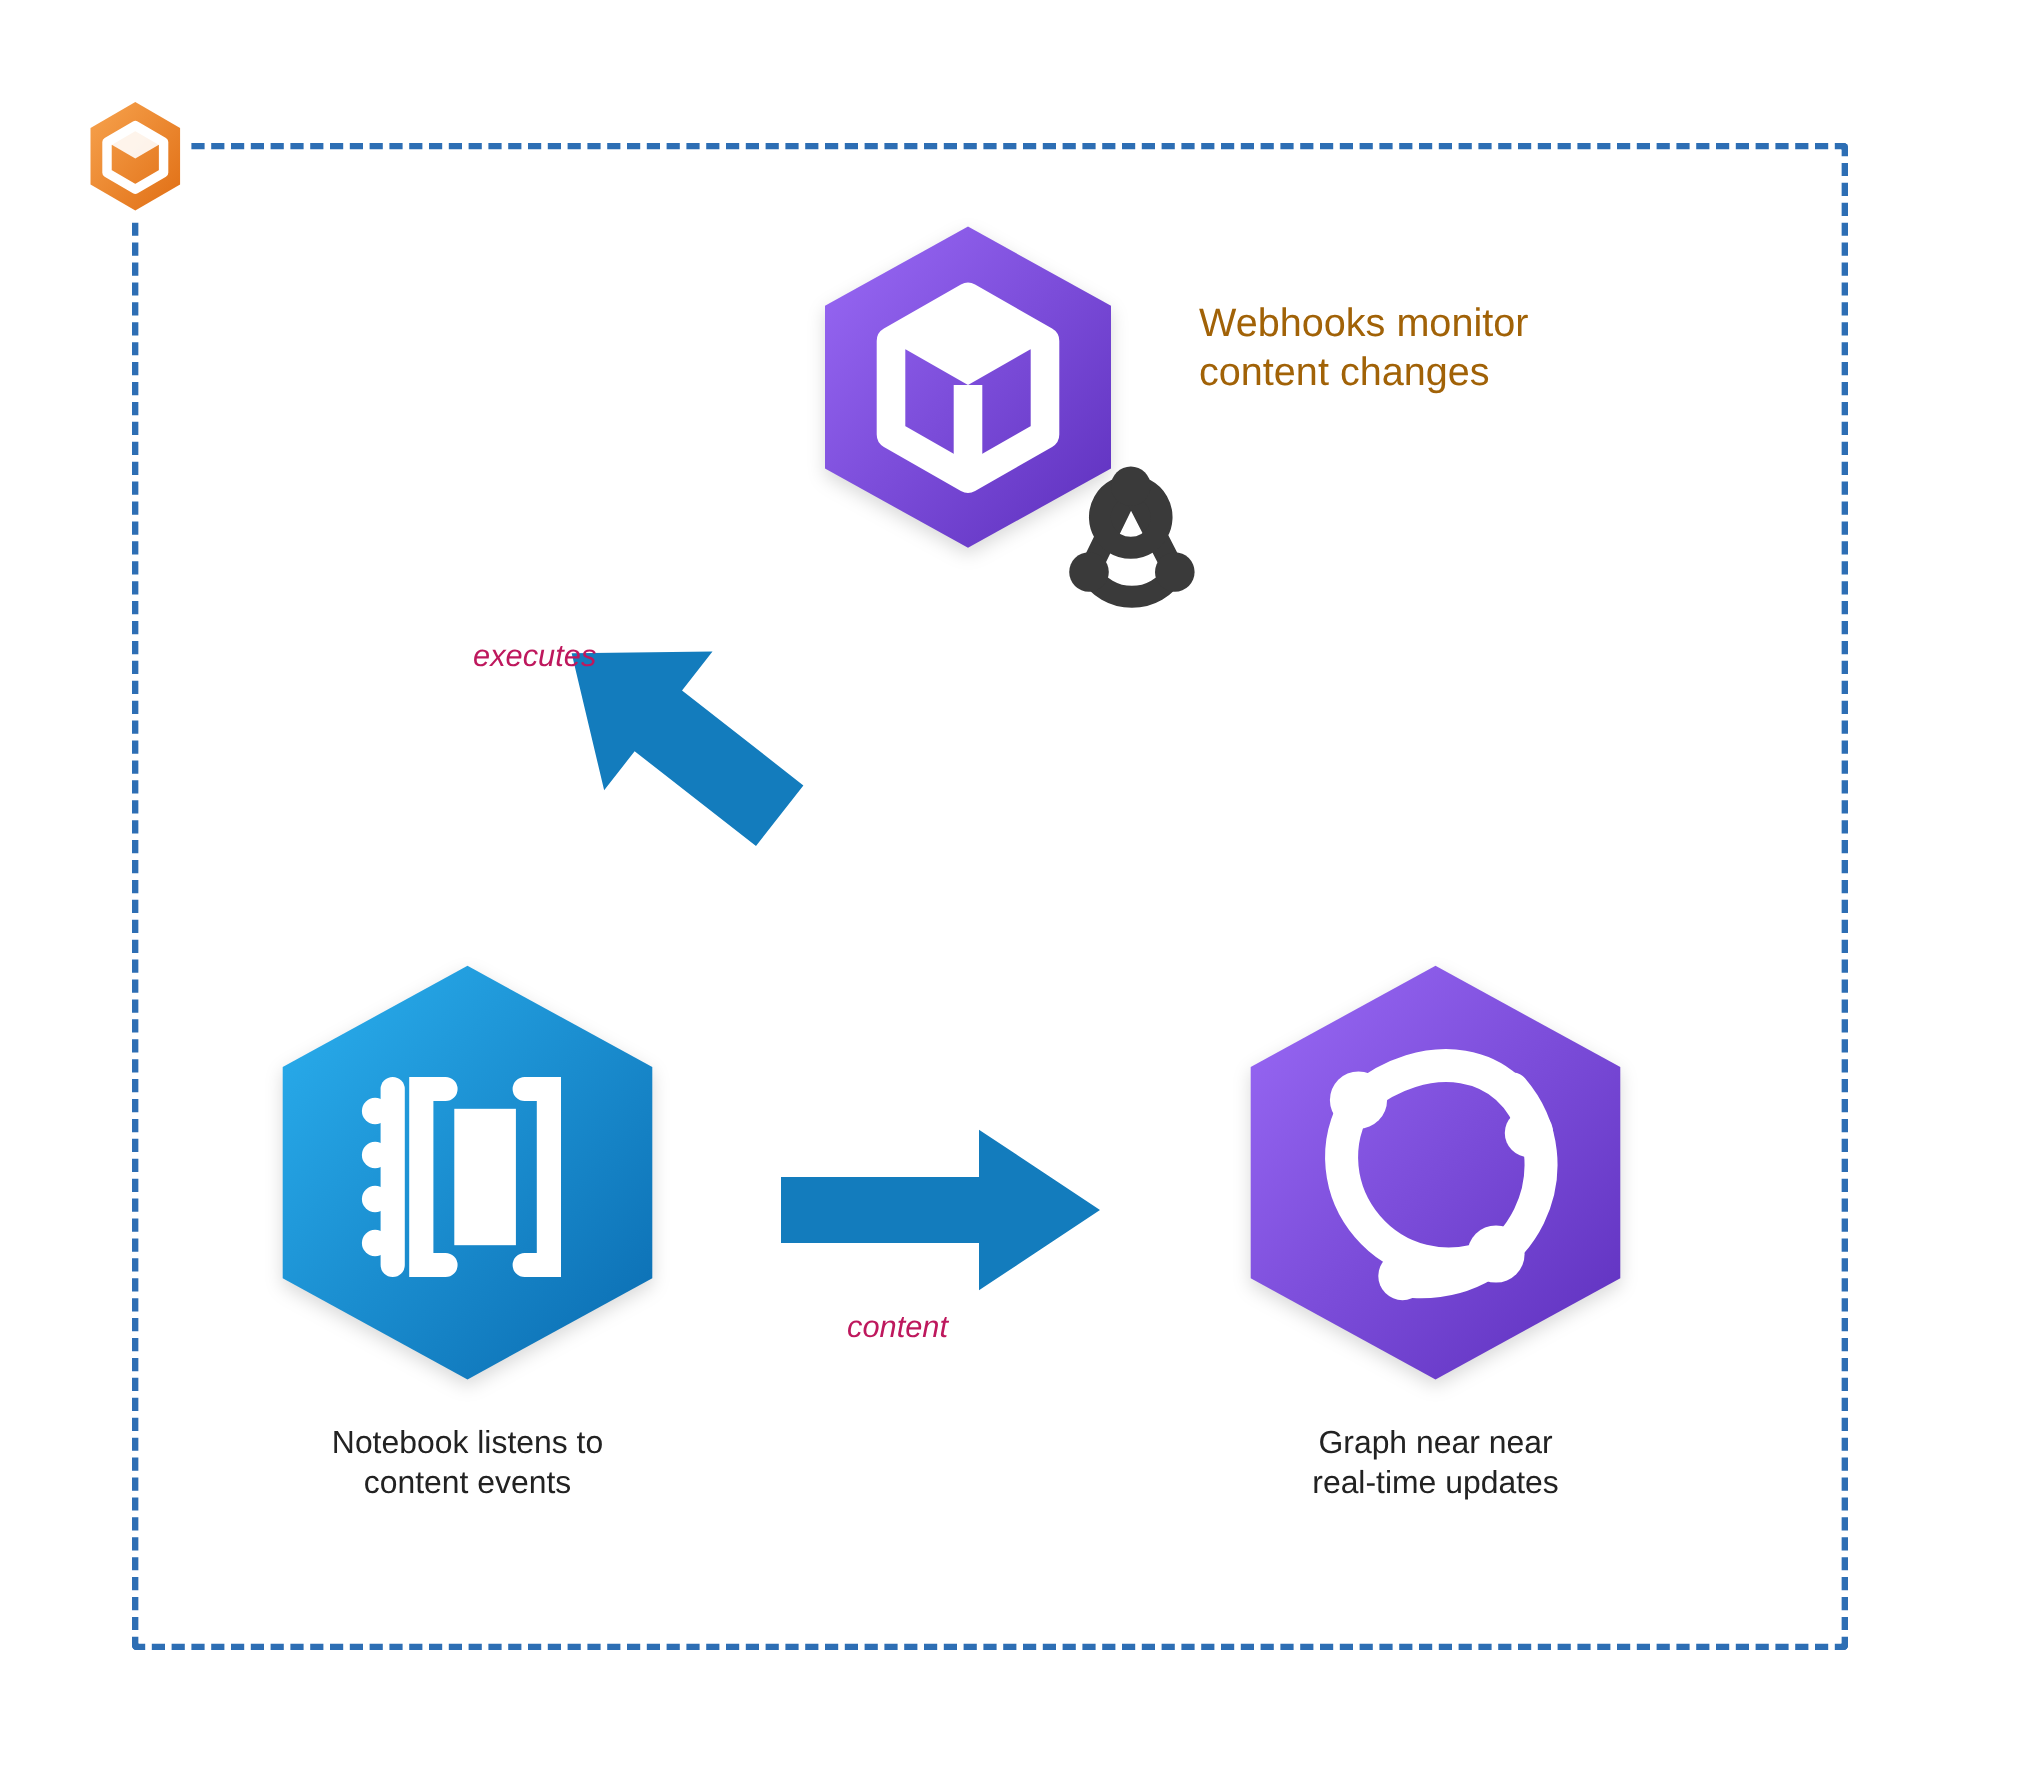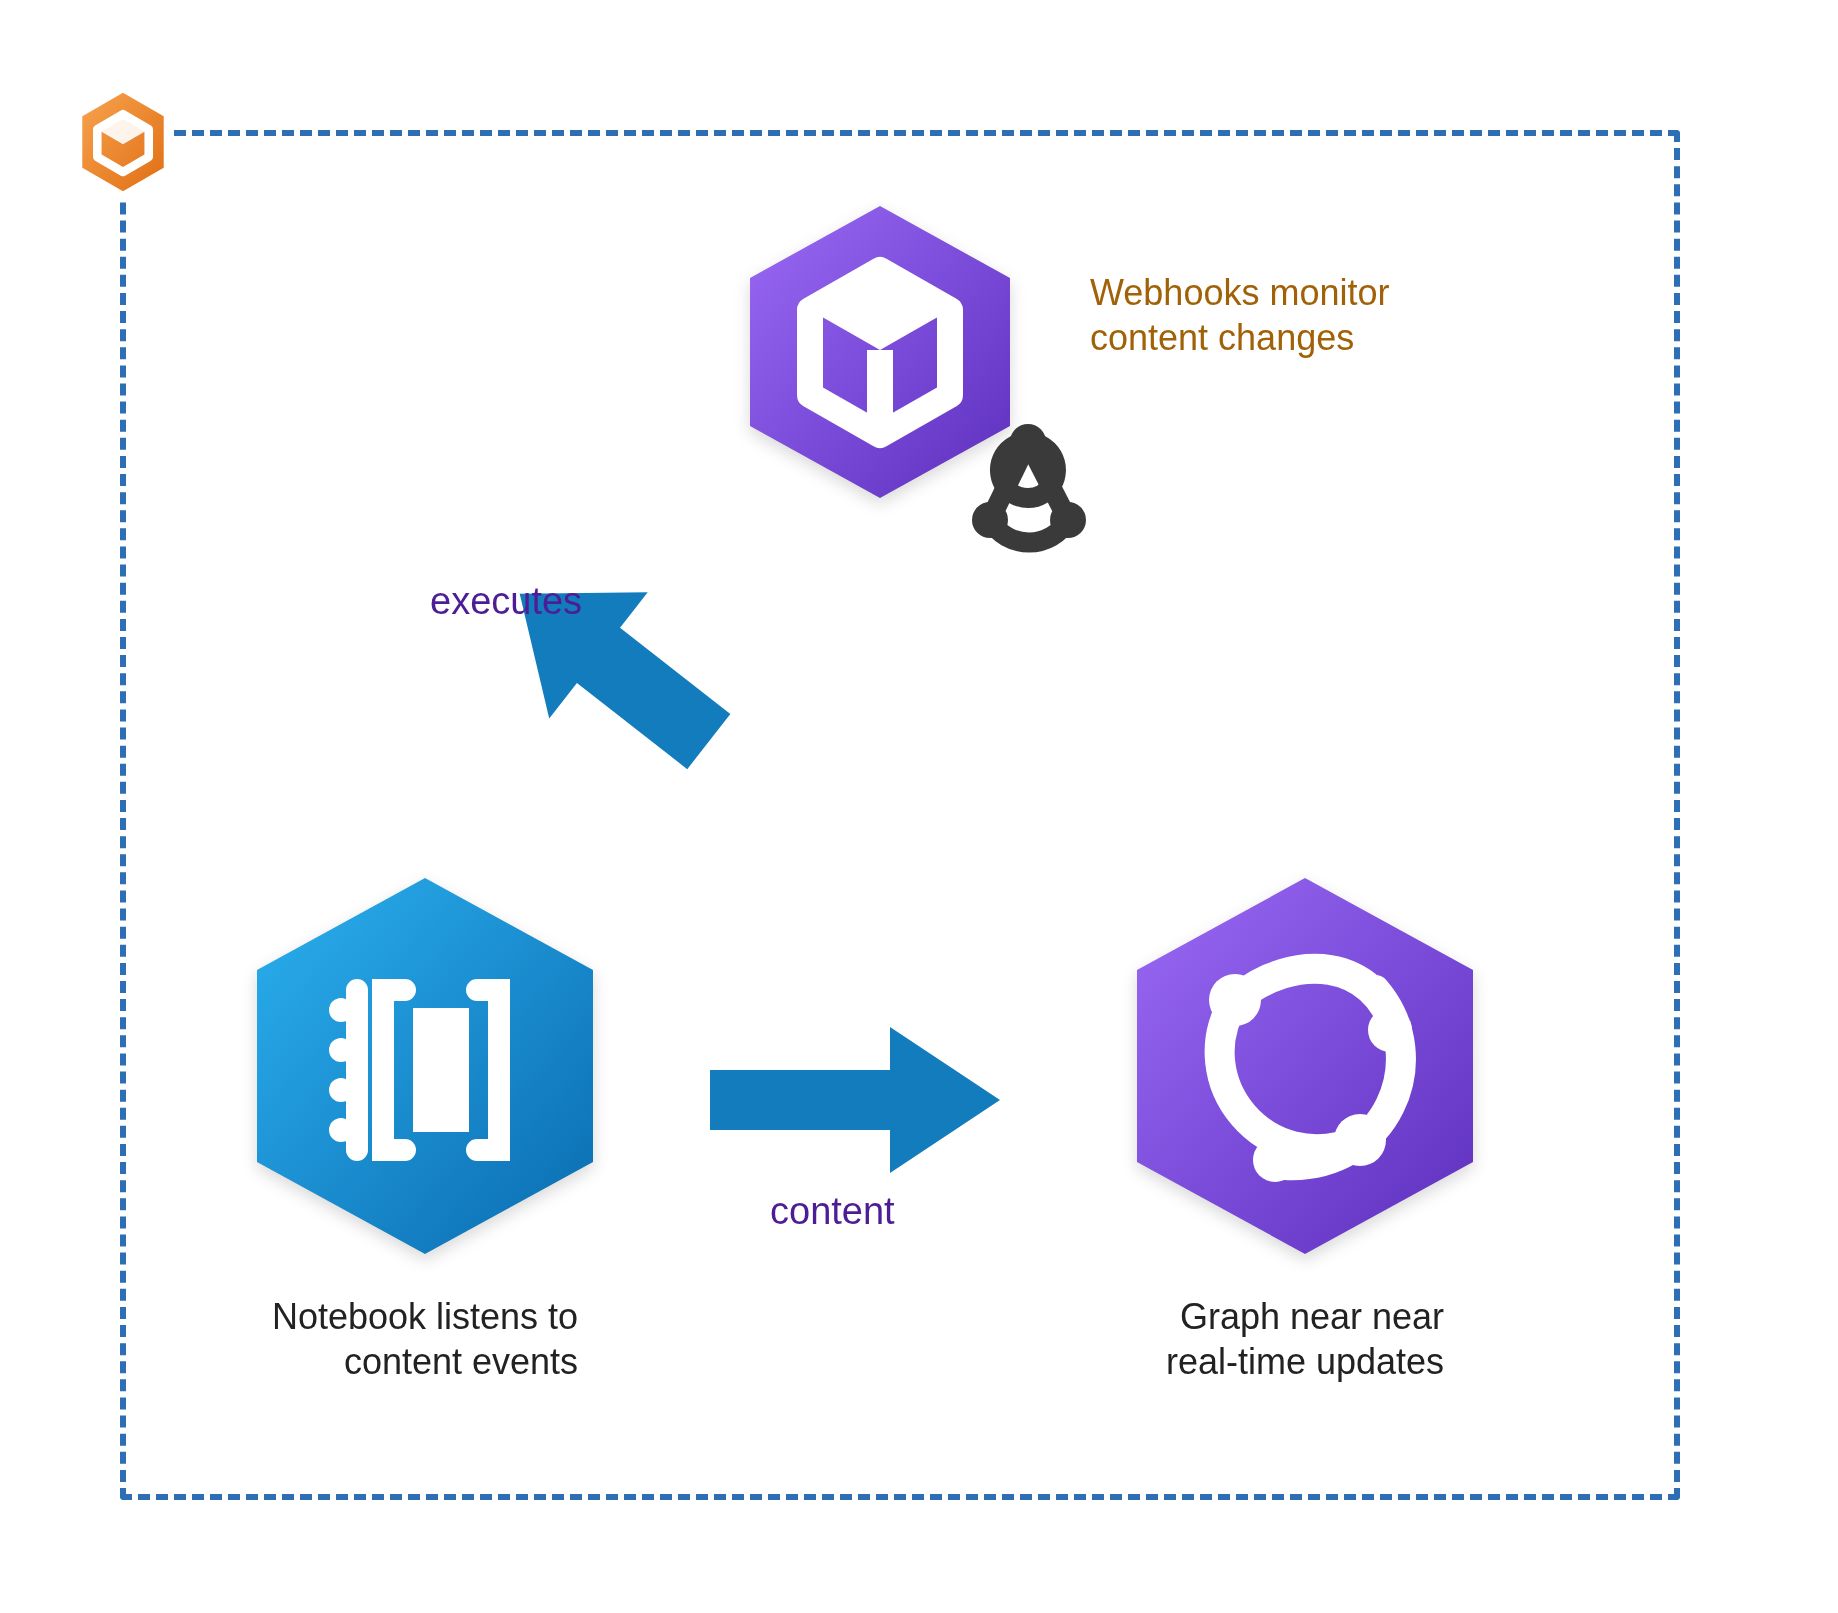--- a/index.html
+++ b/index.html
@@ -33,38 +33,39 @@
   .node {
     position: absolute;
     display: flex;
     flex-direction: column;
     align-items: center;
   }
   .hex {
     filter: drop-shadow(0 6px 8px rgba(0,0,0,0.15));
   }
   .caption {
-    font-size: 36px;
+    font-size: 29px;
     color: #222;
-    text-align: right;
+    text-align: center;
     line-height: 1.25;
     margin-top: 24px;
     font-weight: 400;
   }
   .caption-side {
     position: absolute;
     font-size: 36px;
     color: #a16207;
     line-height: 1.25;
     font-weight: 400;
   }
   .arrow-label {
     position: absolute;
-    font-size: 38px;
-    color: #4c1d95;
+    font-size: 28px;
+    font-style: italic;
+    color: #be185d;
   }
   .arrow {
     position: absolute;
   }
 </style>
 </head>
 <body>
 
 <div class="canvas">
 

